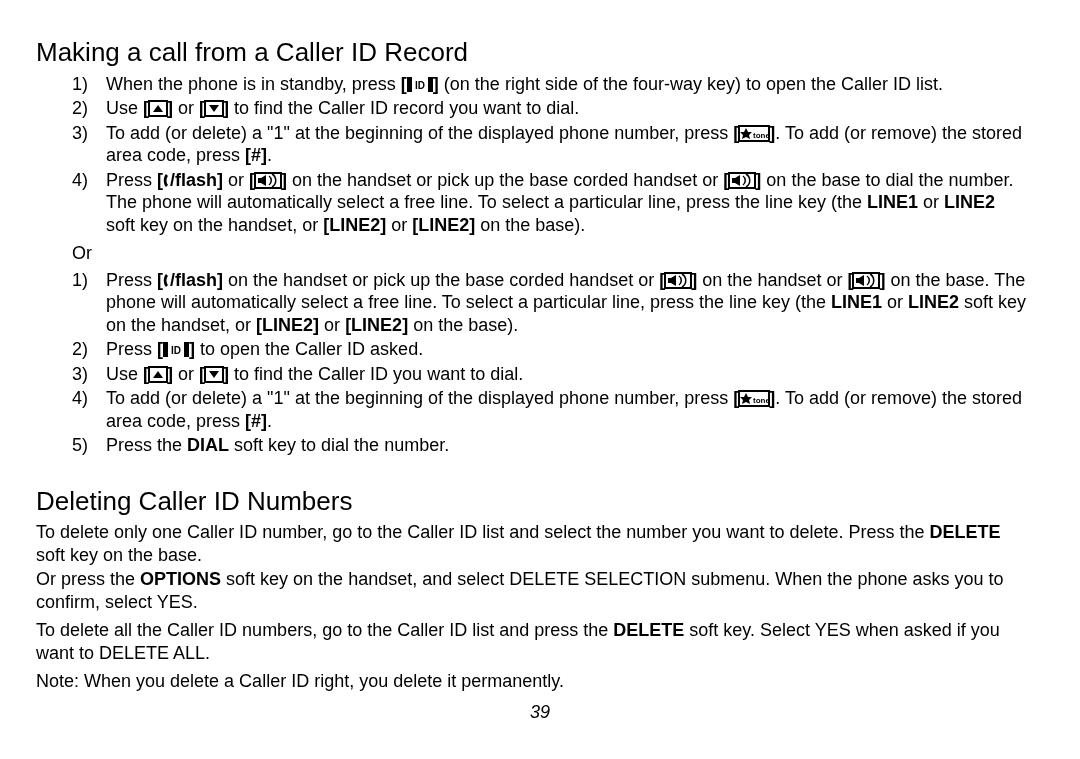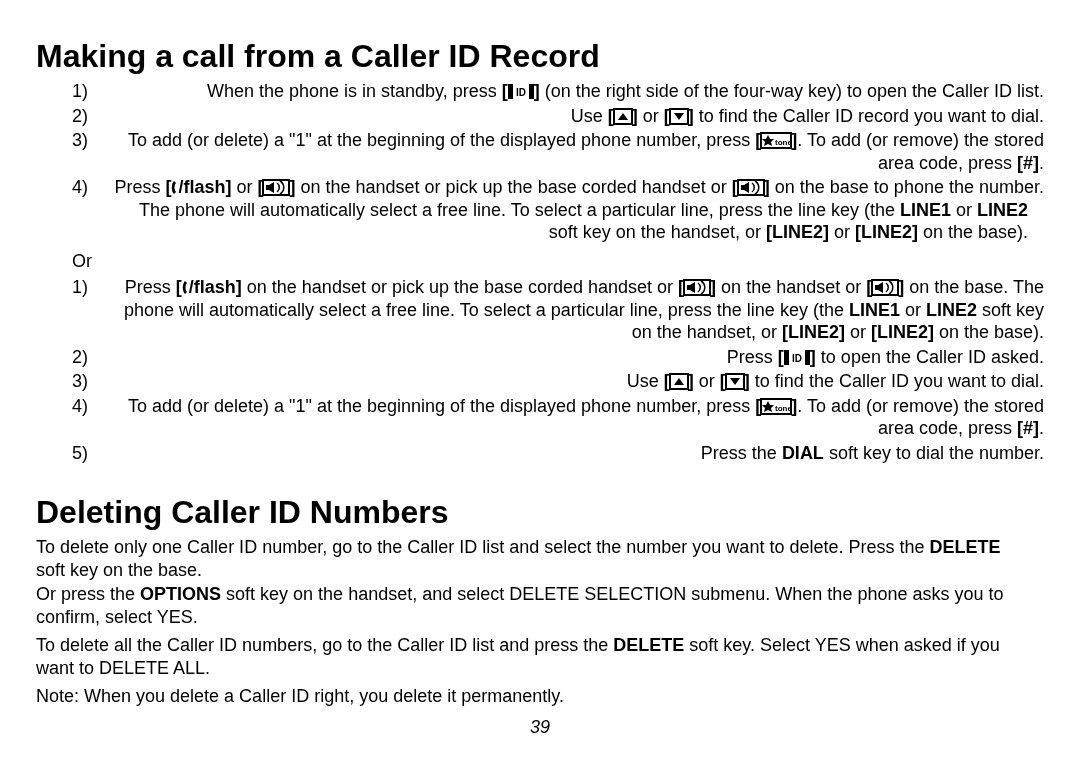--- a/index.html
+++ b/index.html
@@ -7,28 +7,27 @@
     background: #fff;
     color: #000;
     margin: 0;
     padding: 36px 36px 20px 36px;
     width: 1080px;
     box-sizing: border-box;
     font-size: 18px;
     line-height: 1.25;
   }
   h2 {
-    font-size: 32px;
-    font-weight: bold;
+    font-size: 26px;
+    font-weight: normal;
     margin: 0 0 4px 0;
   }
   ol {
     margin: 0 0 2px 0;
     padding-left: 62px;
-    text-align: right;
   }
   ol li {
     padding-left: 8px;
     margin-bottom: 2px;
   }
   ol li::marker {
     content: counter(list-item) ")  ";
   }
   .or-line {
     margin: 6px 0 4px 36px;
@@ -107,21 +106,21 @@
             <use href="#ic-star"></use>
           </svg></span><b>]</b></span><span class="txt">. To add (or remove) the stored area code, press </span><b>[#]</b><span class="txt">.</span>
   </li>
   <li>
     <span class="txt">Press </span><span class="nw"><b>[</b><span class="icon"><svg width="7" height="15">
             <use href="#ic-talk"></use>
           </svg></span><b>/flash]</b></span><span class="txt"> or </span><span class="nw"><b>[</b><span class="icon"><svg width="26" height="15">
             <use href="#ic-spk"></use>
           </svg></span><b>]</b></span><span class="txt"> on the handset or pick up the base corded handset or </span><span class="nw"><b>[</b><span class="icon"><svg width="26" height="15">
             <use href="#ic-spk"></use>
-          </svg></span><b>]</b></span><span class="txt"> on the base to phone the number.</span>
+          </svg></span><b>]</b></span><span class="txt"> on the base to dial the number.</span>
     <div class="para">
       <span class="txt">The phone will automatically select a free line. To select a particular line, press the line key (the </span><b>LINE1</b><span class="txt"> or </span><b>LINE2</b><span class="txt"> soft key on the handset, or </span><b>[LINE2]</b><span class="txt"> or </span><b>[LINE2]</b><span class="txt"> on the base).</span>
     </div>
   </li>
 </ol>
 
 <div class="or-line">Or</div>
 
 <ol>
   <li>

